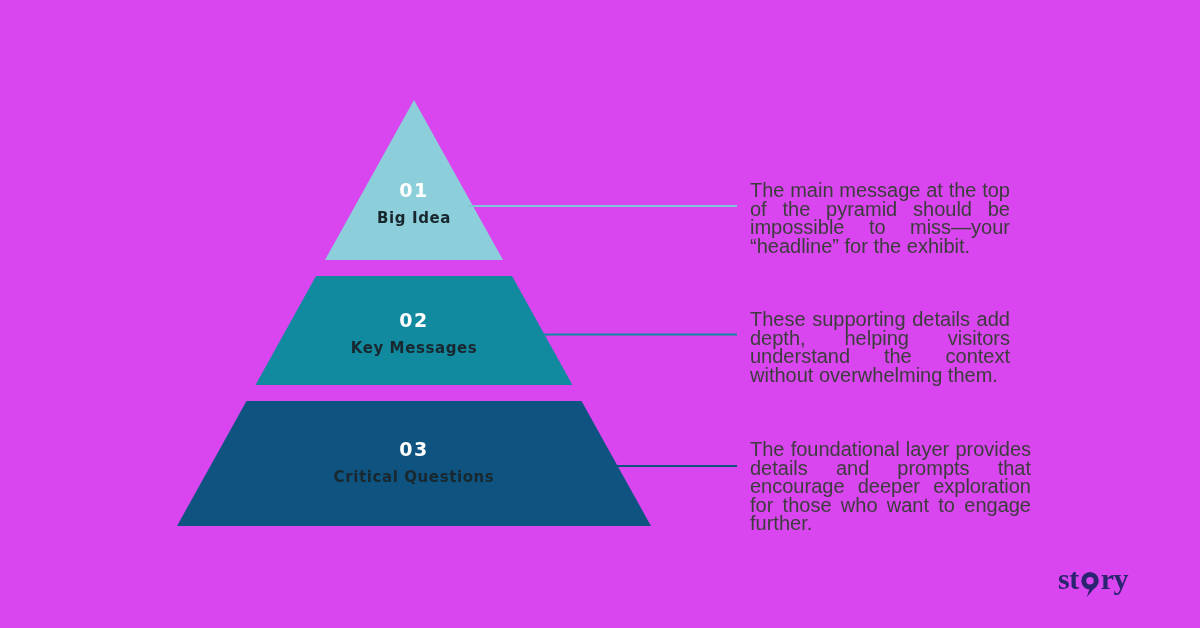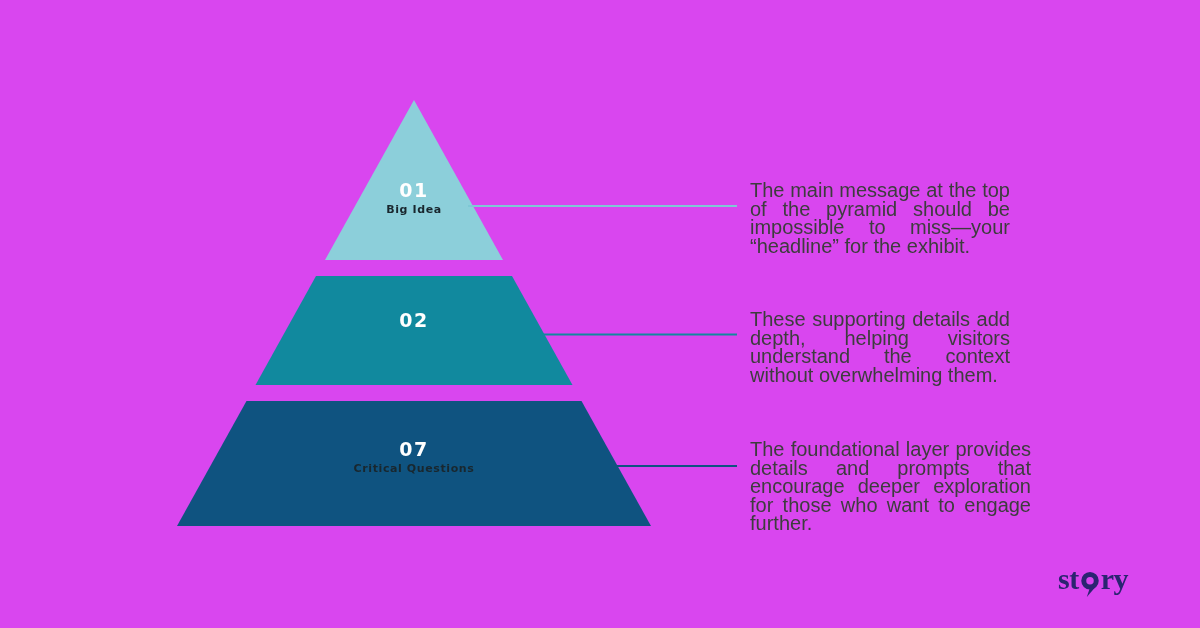--- a/index.html
+++ b/index.html
@@ -36,22 +36,22 @@
   .tier-label-2 { top: 311px; }
   .tier-label-3 { top: 440px; }
   .tier-number {
     font-size: 19px;
     font-weight: 700;
     line-height: 19px;
     letter-spacing: 1.5px;
     color: #ffffff;
   }
   .tier-title {
-    margin-top: 2px;
-    font-size: 11px;
+    margin-top: 10px;
+    font-size: 15px;
     font-weight: 700;
     line-height: 16px;
     letter-spacing: 0.6px;
     color: #19272e;
   }
   .desc {
     position: absolute;
     left: 750px;
     margin: 0;
     text-align: justify;
@@ -93,24 +93,25 @@
     <line x1="615" y1="466" x2="737" y2="466" stroke-width="2" stroke="#0F5380"></line>
   </svg>
 
   <div class="tier-label tier-label-1">
     <div class="tier-number">01</div>
     <div class="tier-title">Big Idea</div>
   </div>
 
   <div class="tier-label tier-label-2">
     <div class="tier-number">02</div>
+    <div class="tier-title">Key Messages</div>
   </div>
 
   <div class="tier-label tier-label-3">
-    <div class="tier-number">07</div>
+    <div class="tier-number">03</div>
     <div class="tier-title">Critical Questions</div>
   </div>
 
   <p class="desc desc-1">The main message at the top of the pyramid should be impossible to miss—your “headline” for the exhibit.</p>
   <p class="desc desc-2">These supporting details add depth, helping visitors understand the context without overwhelming them.</p>
   <p class="desc desc-3">The foundational layer provides details and prompts that encourage deeper exploration for those who want to engage further.</p>
 
   <div class="logo">
     <span>st</span><svg class="logo-o" width="20" height="26" viewBox="0 0 20 26" xmlns="http://www.w3.org/2000/svg">
       <circle cx="10" cy="8.75" r="6.25" fill="none" stroke-width="5" stroke="#2B2471"></circle>

